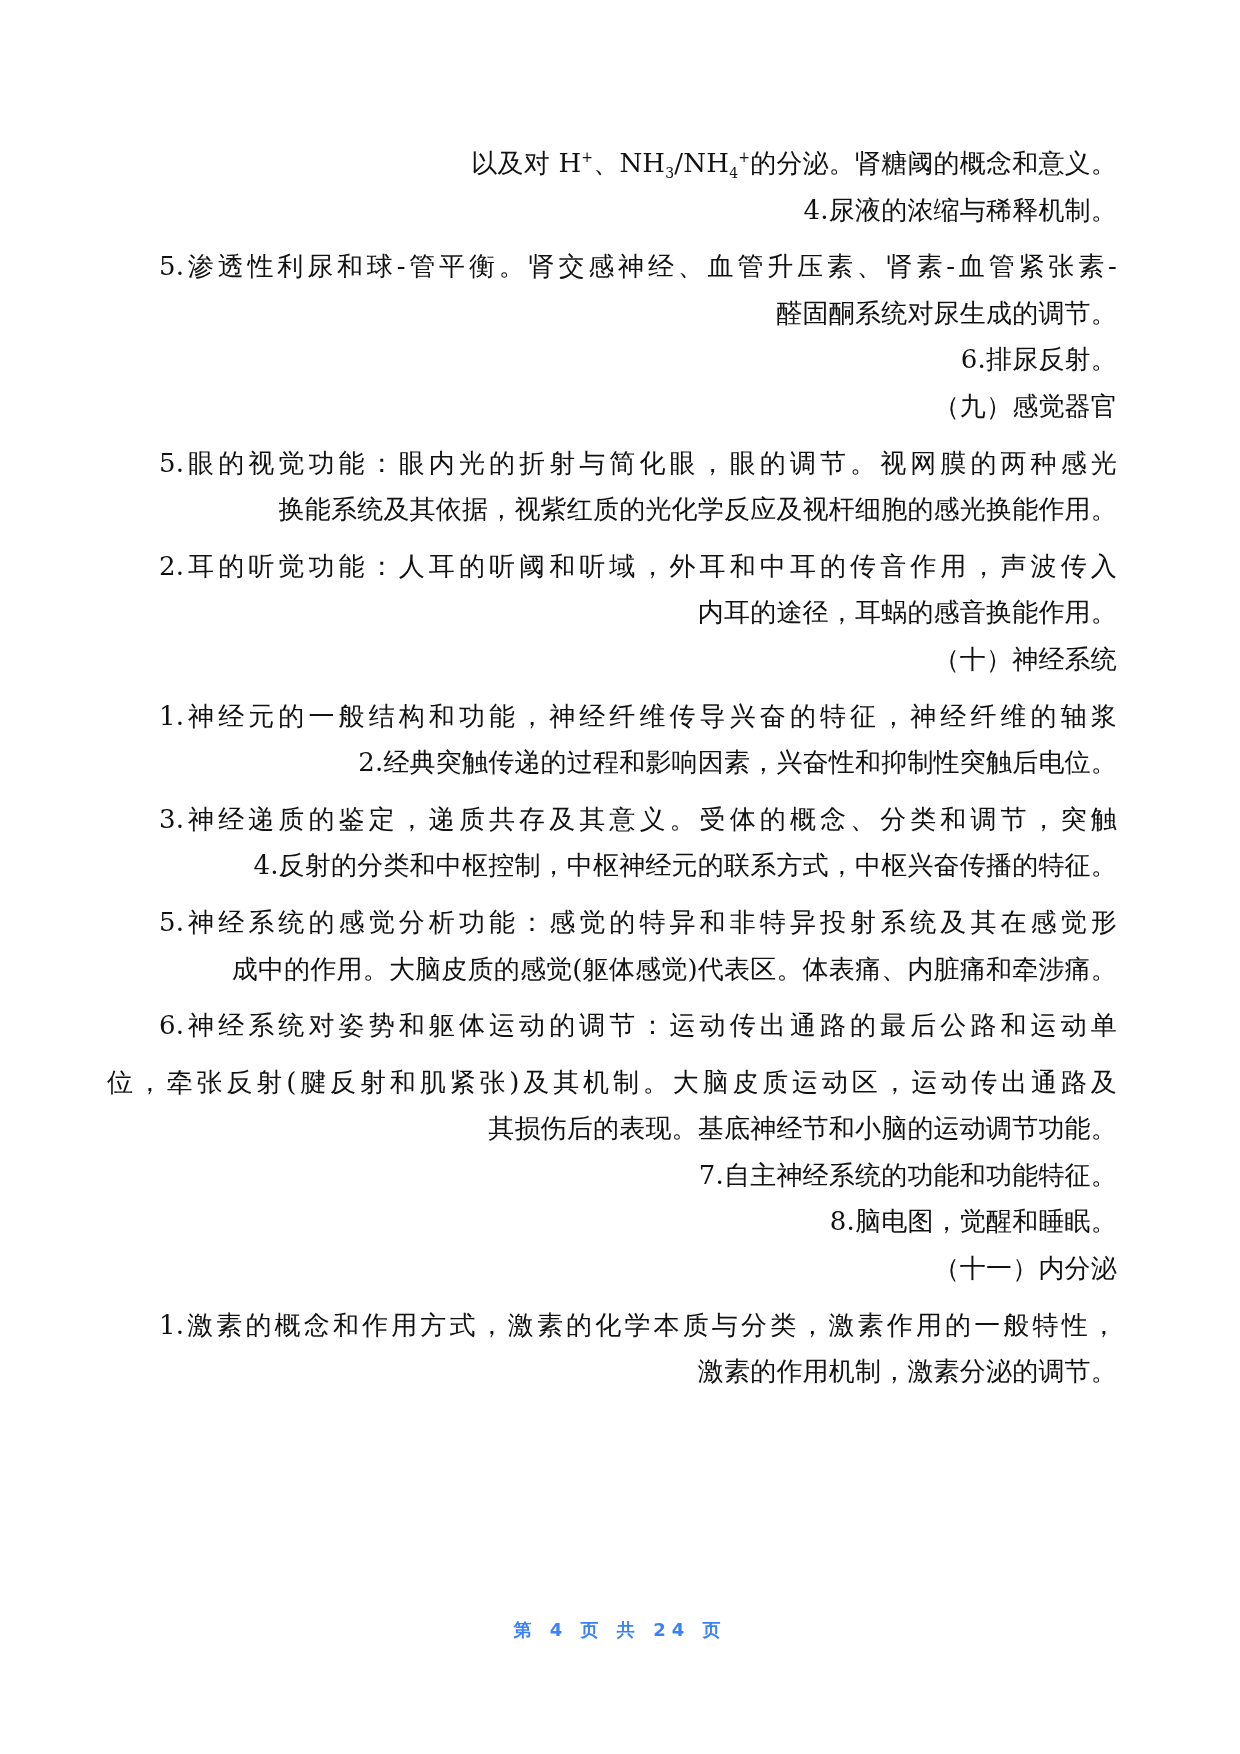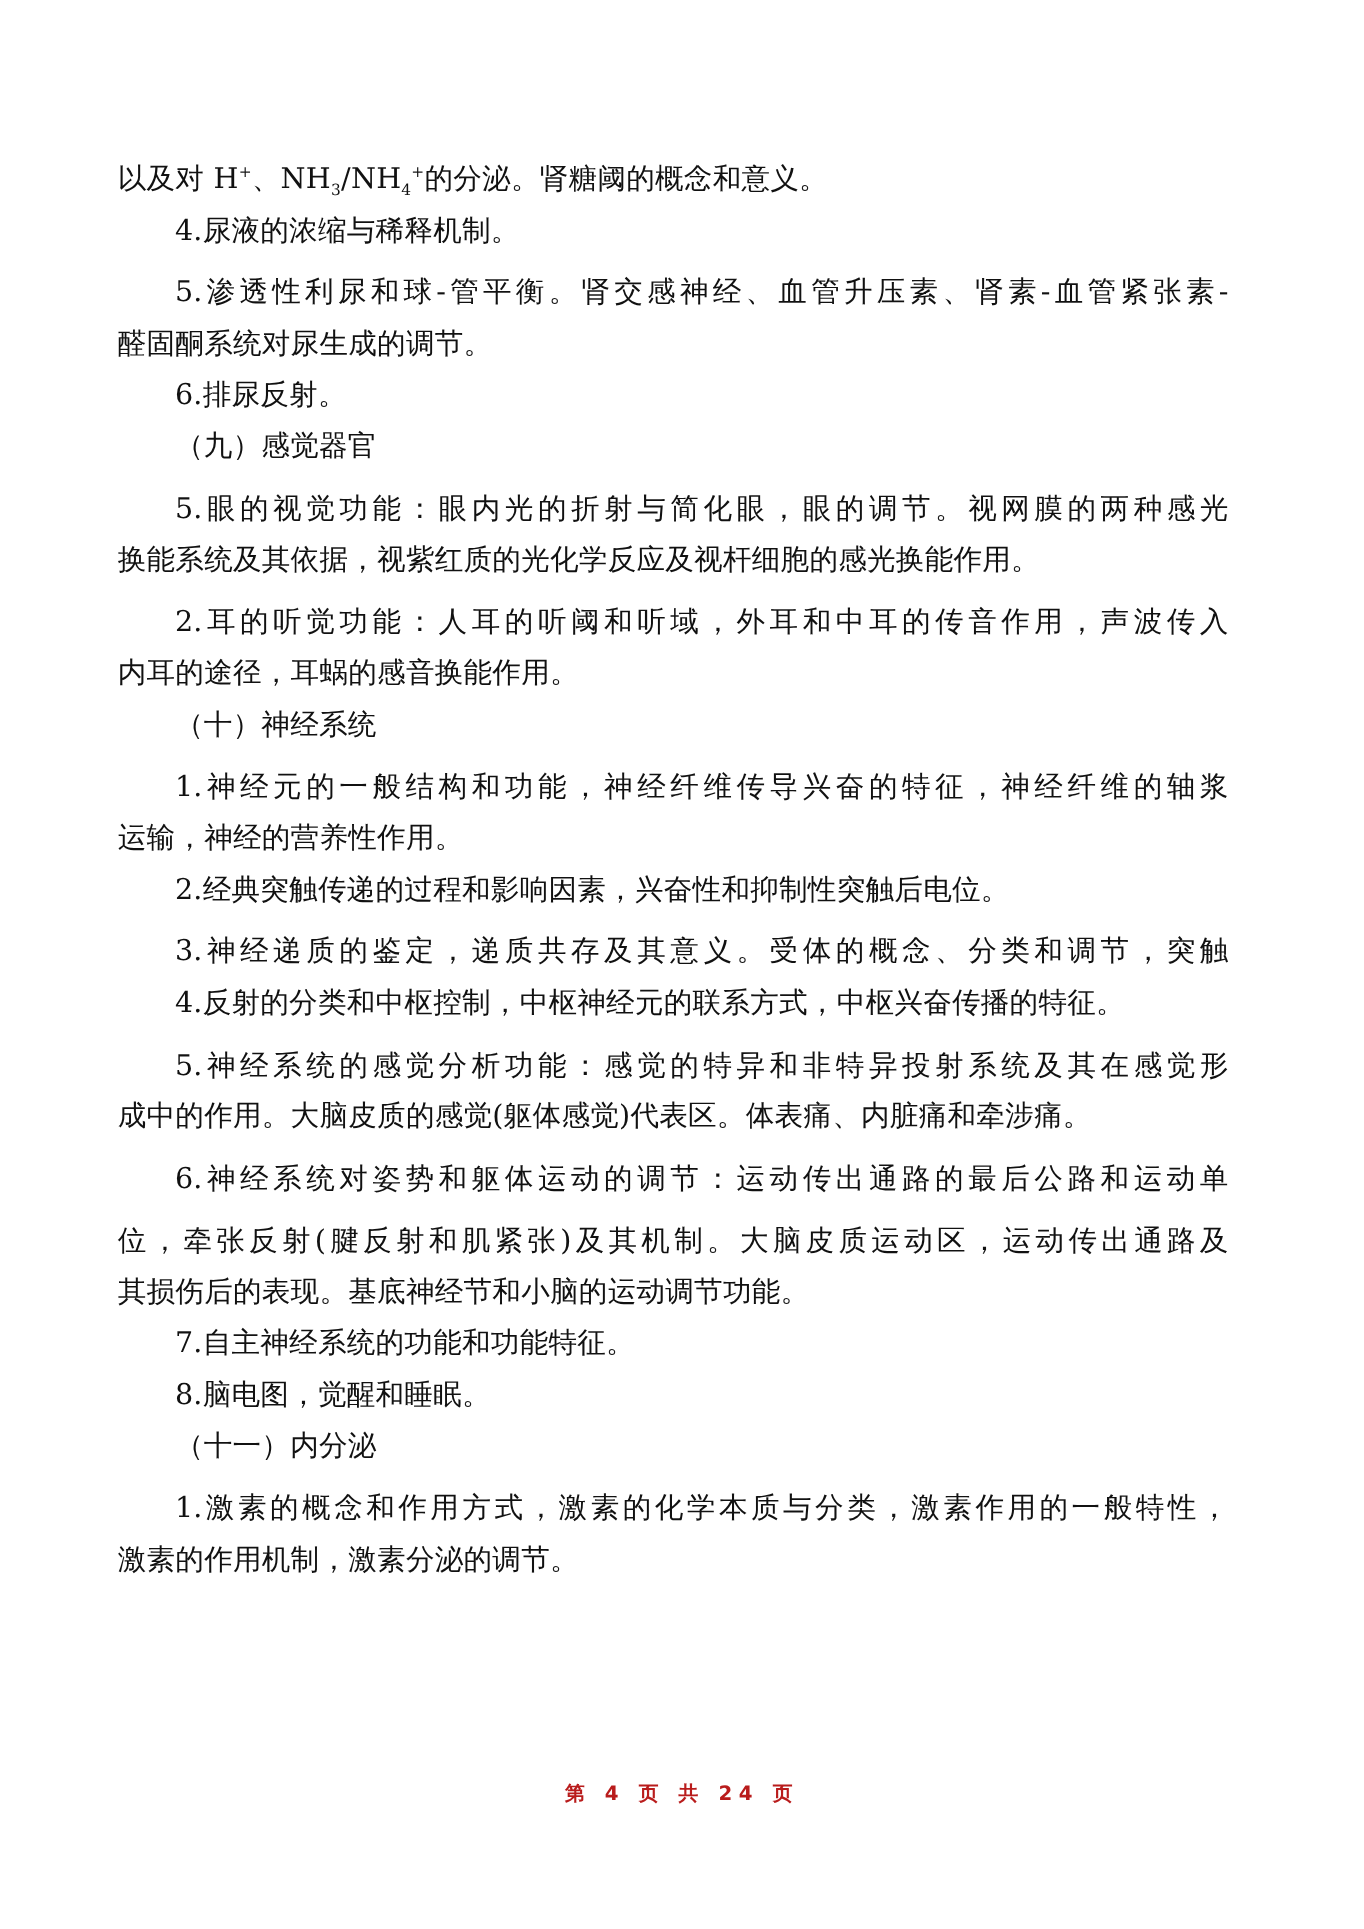--- a/index.html
+++ b/index.html
@@ -7,48 +7,48 @@
     .page { position: absolute; left: 107px; top: 140px; width: 1010px; }
     .line {
       font-family: "DejaVu Serif", "Liberation Serif", serif;
       font-size: 26px;
       line-height: 46.6px;
       color: #111111;
       white-space: nowrap;
       letter-spacing: 0.2px;
       height: 46.6px;
       margin: 0;
+      text-align: right;
     }
     .indent { padding-left: 52px; }
     .heading { padding-left: 52px; }
     .justify { text-align: justify; text-align-last: justify; white-space: normal; margin-top: 10px; }
     sup, sub { font-size: 14px; line-height: 0; }
     .footer {
       position: absolute; left: 0; width: 1240px; top: 1618px; text-align: center;
       font-family: "DejaVu Sans", "Liberation Sans", sans-serif;
-      font-size: 18px; font-weight: bold; color: #b91c1c; letter-spacing: 6px;
+      font-size: 18px; font-weight: bold; color: #3b82f6; letter-spacing: 6px;
     }
   </style>
 </head>
 <body>
 
 <div class="page">
   <p class="line"><span>以及对 H</span><sup>+</sup><span>、NH</span><sub>3</sub><span>/NH</span><sub>4</sub><sup>+</sup><span>的分泌。肾糖阈的概念和意义。</span></p>
   <p class="line indent">4.尿液的浓缩与稀释机制。</p>
   <p class="line indent justify">5.渗透性利尿和球-管平衡。肾交感神经、血管升压素、肾素-血管紧张素-</p>
   <p class="line">醛固酮系统对尿生成的调节。</p>
   <p class="line indent">6.排尿反射。</p>
   <p class="line heading">（九）感觉器官</p>
   <p class="line indent justify">5.眼的视觉功能：眼内光的折射与简化眼，眼的调节。视网膜的两种感光</p>
   <p class="line">换能系统及其依据，视紫红质的光化学反应及视杆细胞的感光换能作用。</p>
   <p class="line indent justify">2.耳的听觉功能：人耳的听阈和听域，外耳和中耳的传音作用，声波传入</p>
   <p class="line">内耳的途径，耳蜗的感音换能作用。</p>
   <p class="line heading">（十）神经系统</p>
   <p class="line indent justify">1.神经元的一般结构和功能，神经纤维传导兴奋的特征，神经纤维的轴浆</p>
-  <p class="line">运输，神经的营养性作用。</p>
   <p class="line indent">2.经典突触传递的过程和影响因素，兴奋性和抑制性突触后电位。</p>
   <p class="line indent justify">3.神经递质的鉴定，递质共存及其意义。受体的概念、分类和调节，突触</p>
   <p class="line indent">4.反射的分类和中枢控制，中枢神经元的联系方式，中枢兴奋传播的特征。</p>
   <p class="line indent justify">5.神经系统的感觉分析功能：感觉的特异和非特异投射系统及其在感觉形</p>
   <p class="line">成中的作用。大脑皮质的感觉(躯体感觉)代表区。体表痛、内脏痛和牵涉痛。</p>
   <p class="line indent justify">6.神经系统对姿势和躯体运动的调节：运动传出通路的最后公路和运动单</p>
   <p class="line justify">位，牵张反射(腱反射和肌紧张)及其机制。大脑皮质运动区，运动传出通路及</p>
   <p class="line">其损伤后的表现。基底神经节和小脑的运动调节功能。</p>
   <p class="line indent">7.自主神经系统的功能和功能特征。</p>
   <p class="line indent">8.脑电图，觉醒和睡眠。</p>

